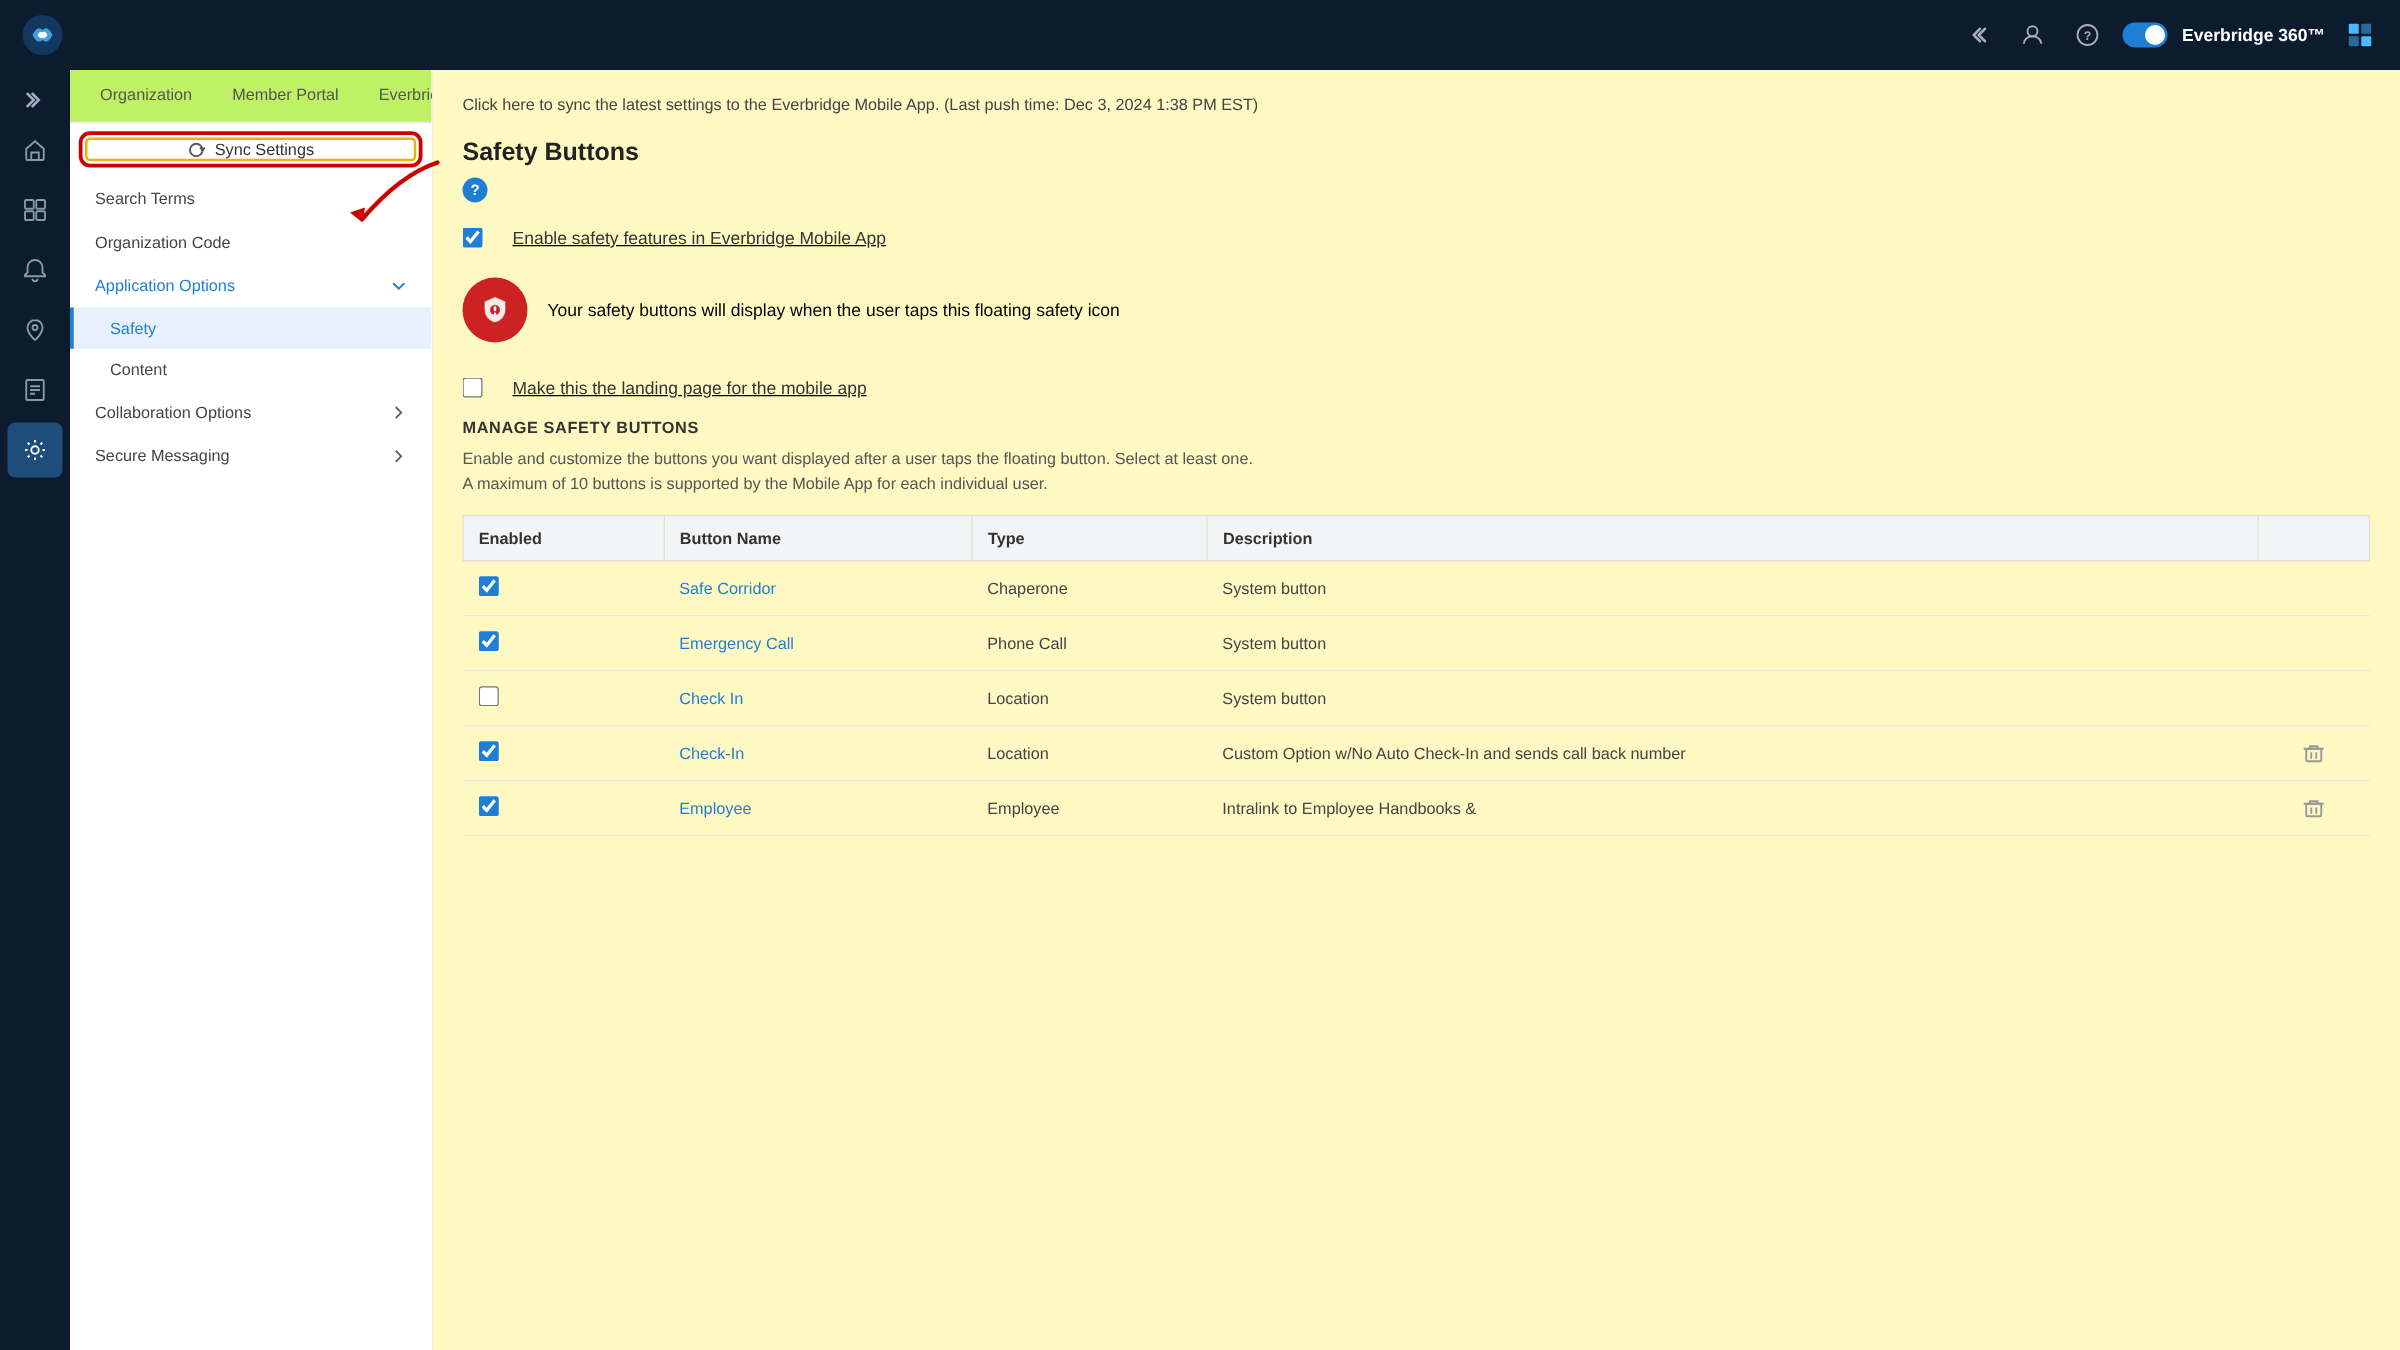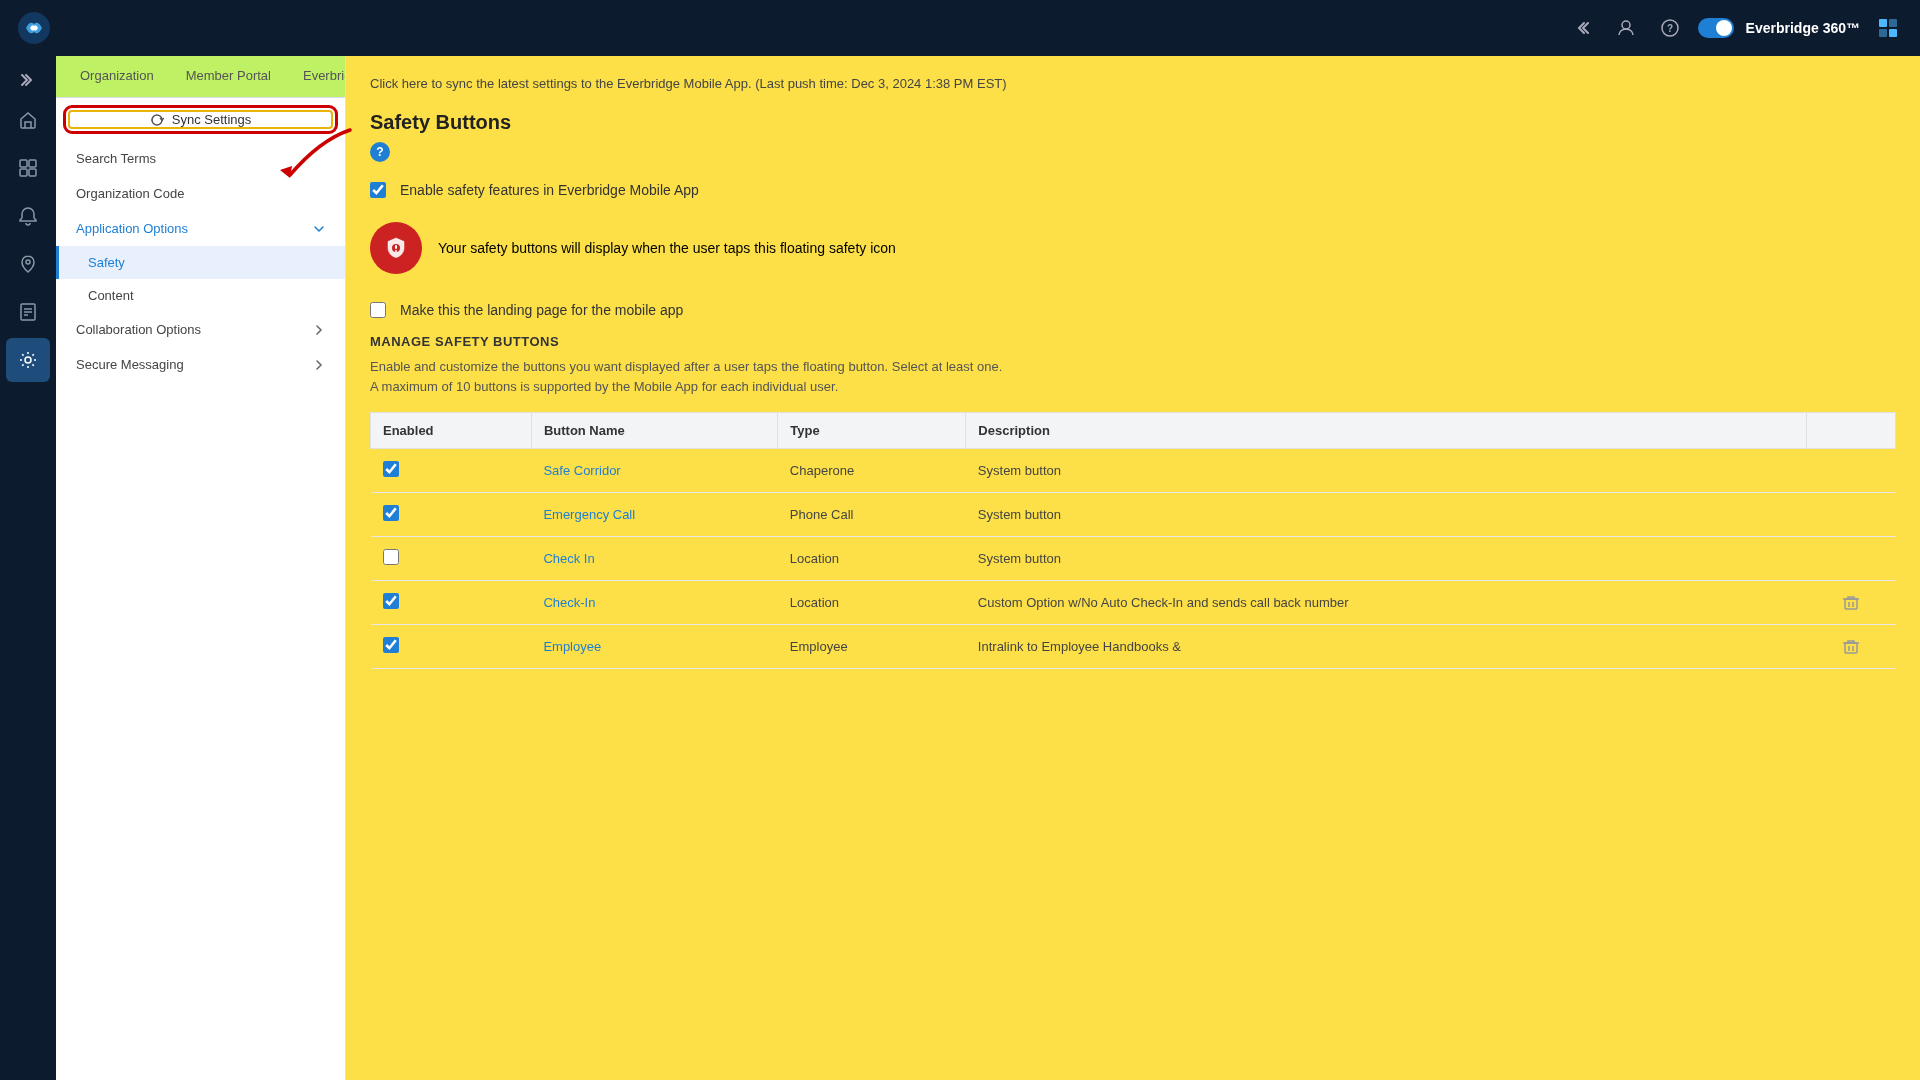--- a/index.html
+++ b/index.html
@@ -142,21 +142,21 @@
     .nav-subitem.active {
       background: #e8f0fe;
       color: #1e7fd4;
       border-left: 3px solid #1e7fd4;
       padding-left: 29px;
     }
 
     
     .content-area {
       flex: 1;
-      background: #fde047;
+      background: #fef9c3;
       overflow-y: auto;
       padding: 16px 24px;
     }
 
     
     .sync-info {
       font-size: 13px;
       color: #444;
       margin-bottom: 20px;
       padding-top: 4px;
@@ -179,22 +179,23 @@
       border-radius: 50%;
       color: white;
       display: flex; align-items: center; justify-content: center;
       font-size: 12px; font-weight: bold; cursor: pointer;
     }
 
     
     .checkbox-row {
       display: flex;
       align-items: flex-start;
-      gap: 14px;
+      gap: 24px;
       margin-bottom: 16px;
+      text-decoration: underline;
     }
     .checkbox-row label { color: #333; font-size: 14px; cursor: pointer; }
     input[type="checkbox"] {
       width: 16px; height: 16px; cursor: pointer; accent-color: #1e7fd4;
     }
 
     
     .safety-icon-row {
       display: flex;
       align-items: center;

